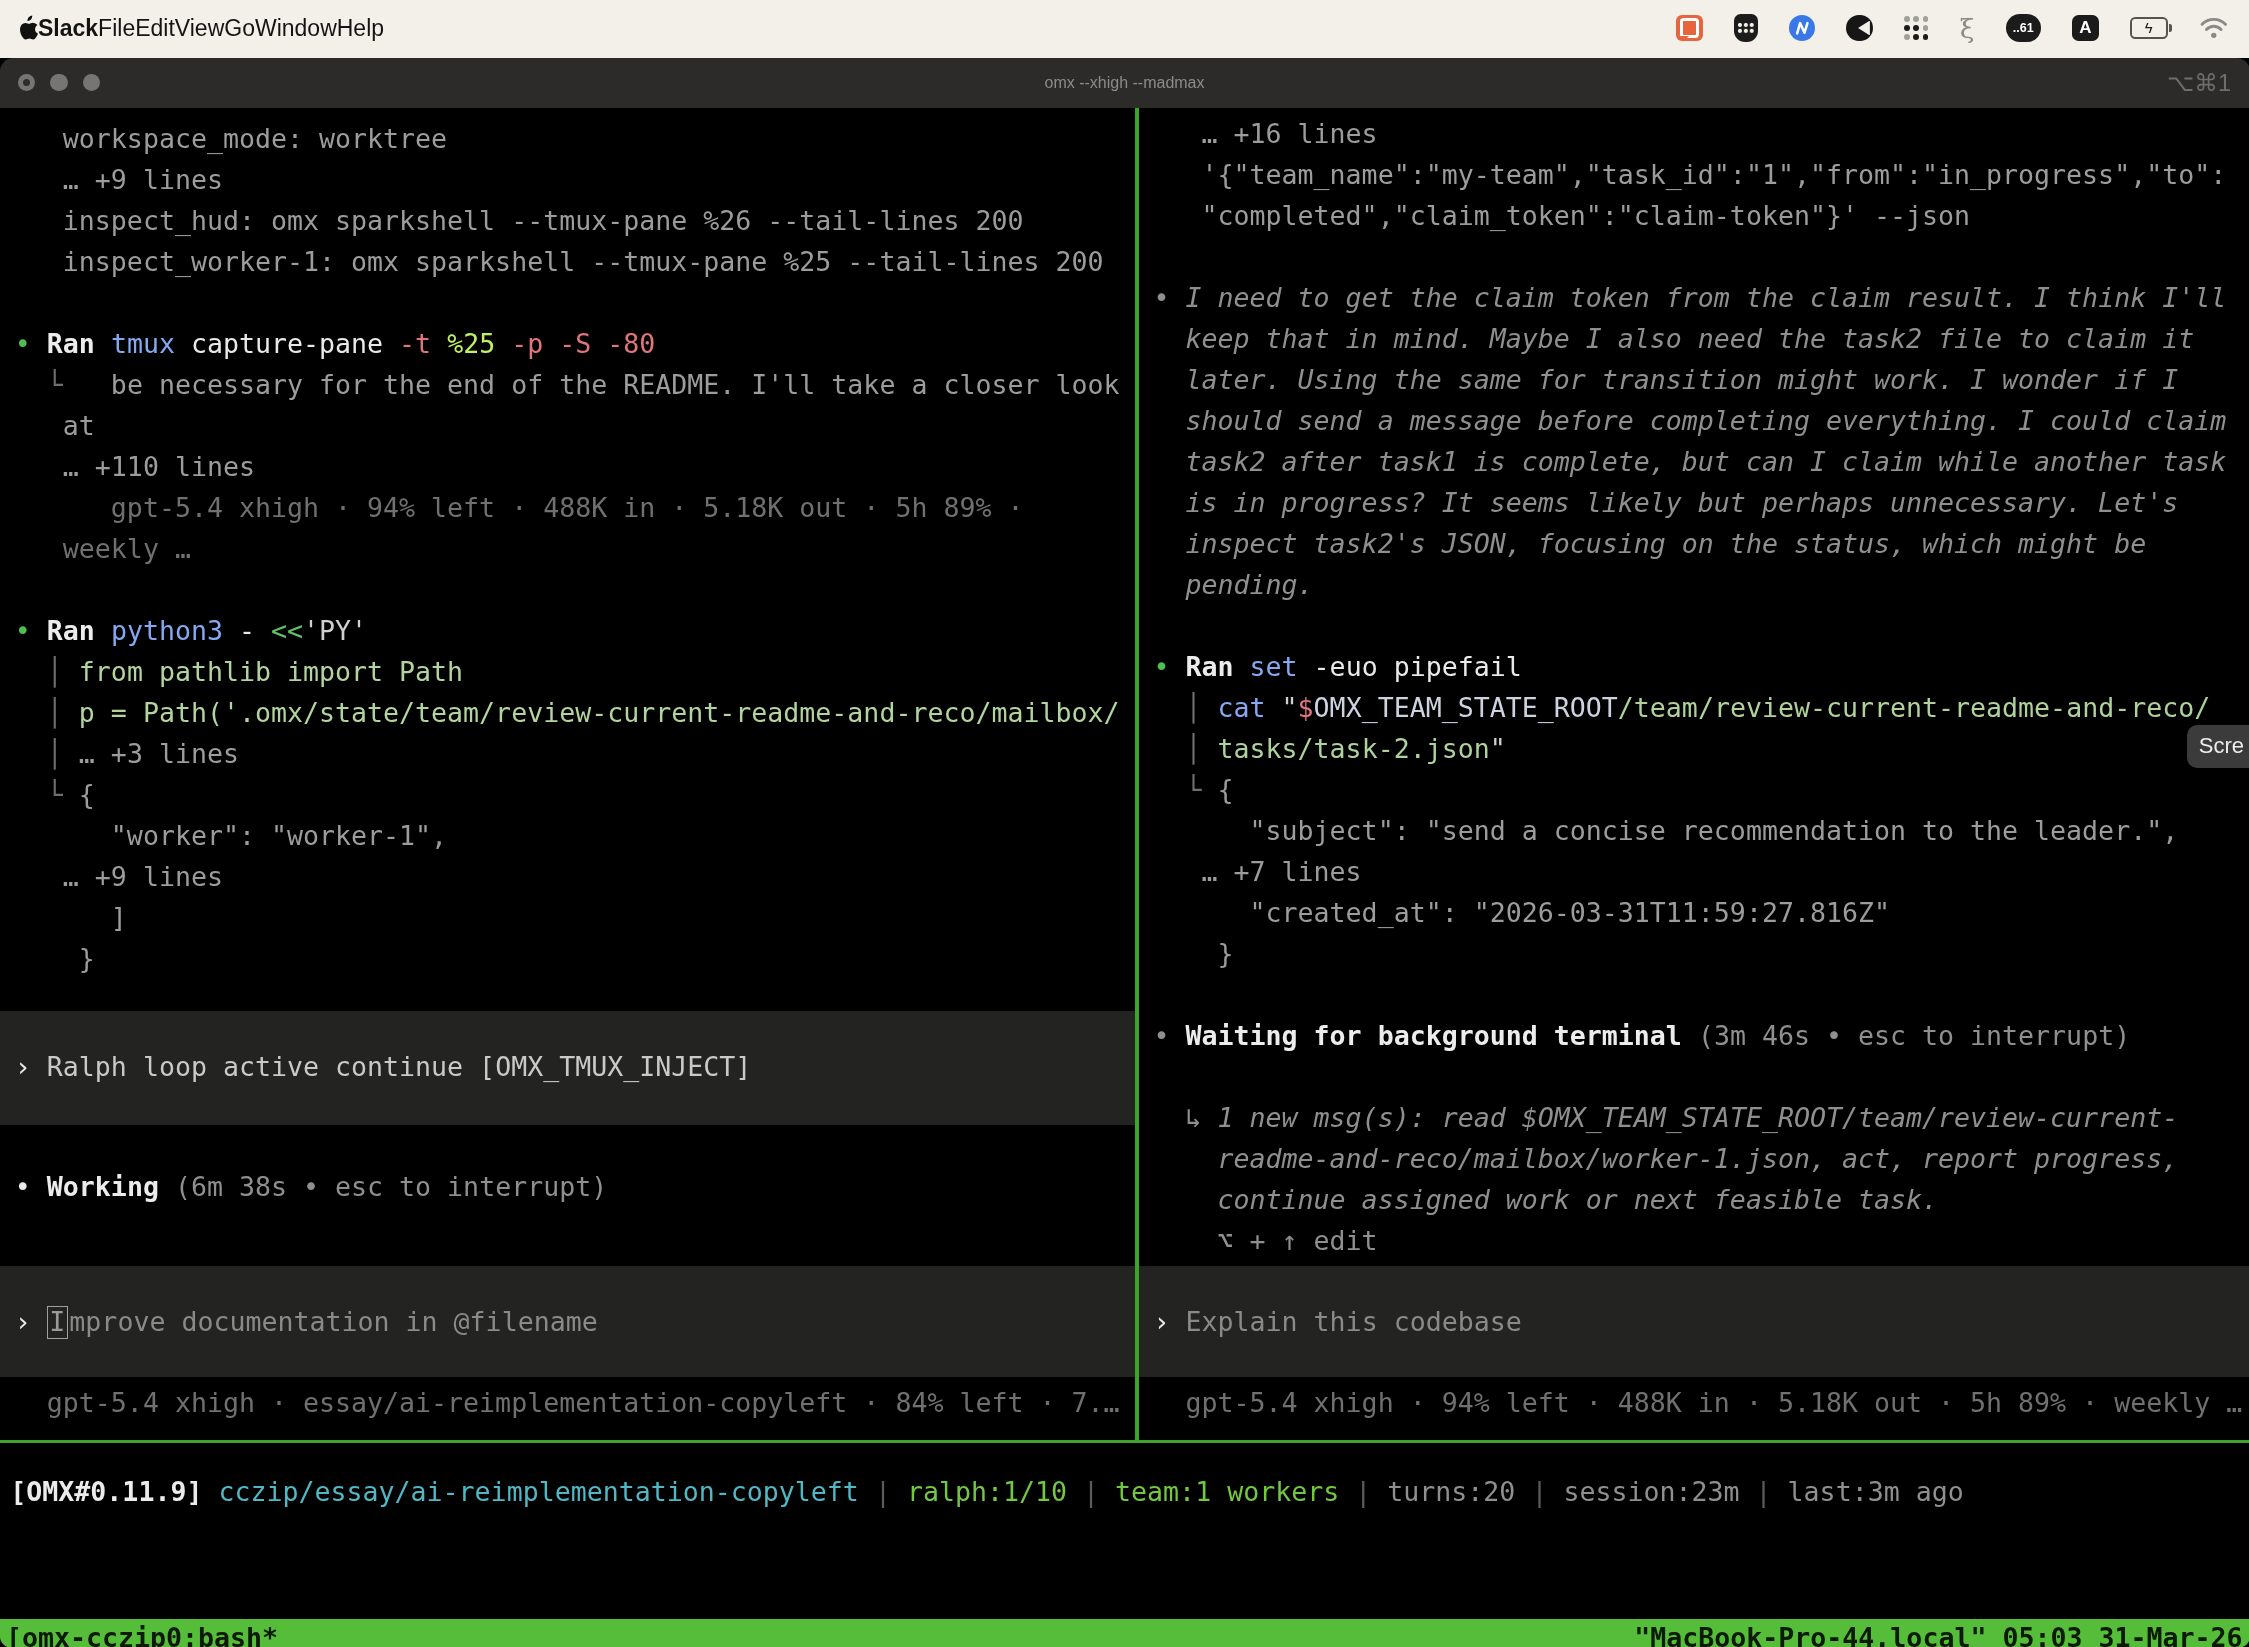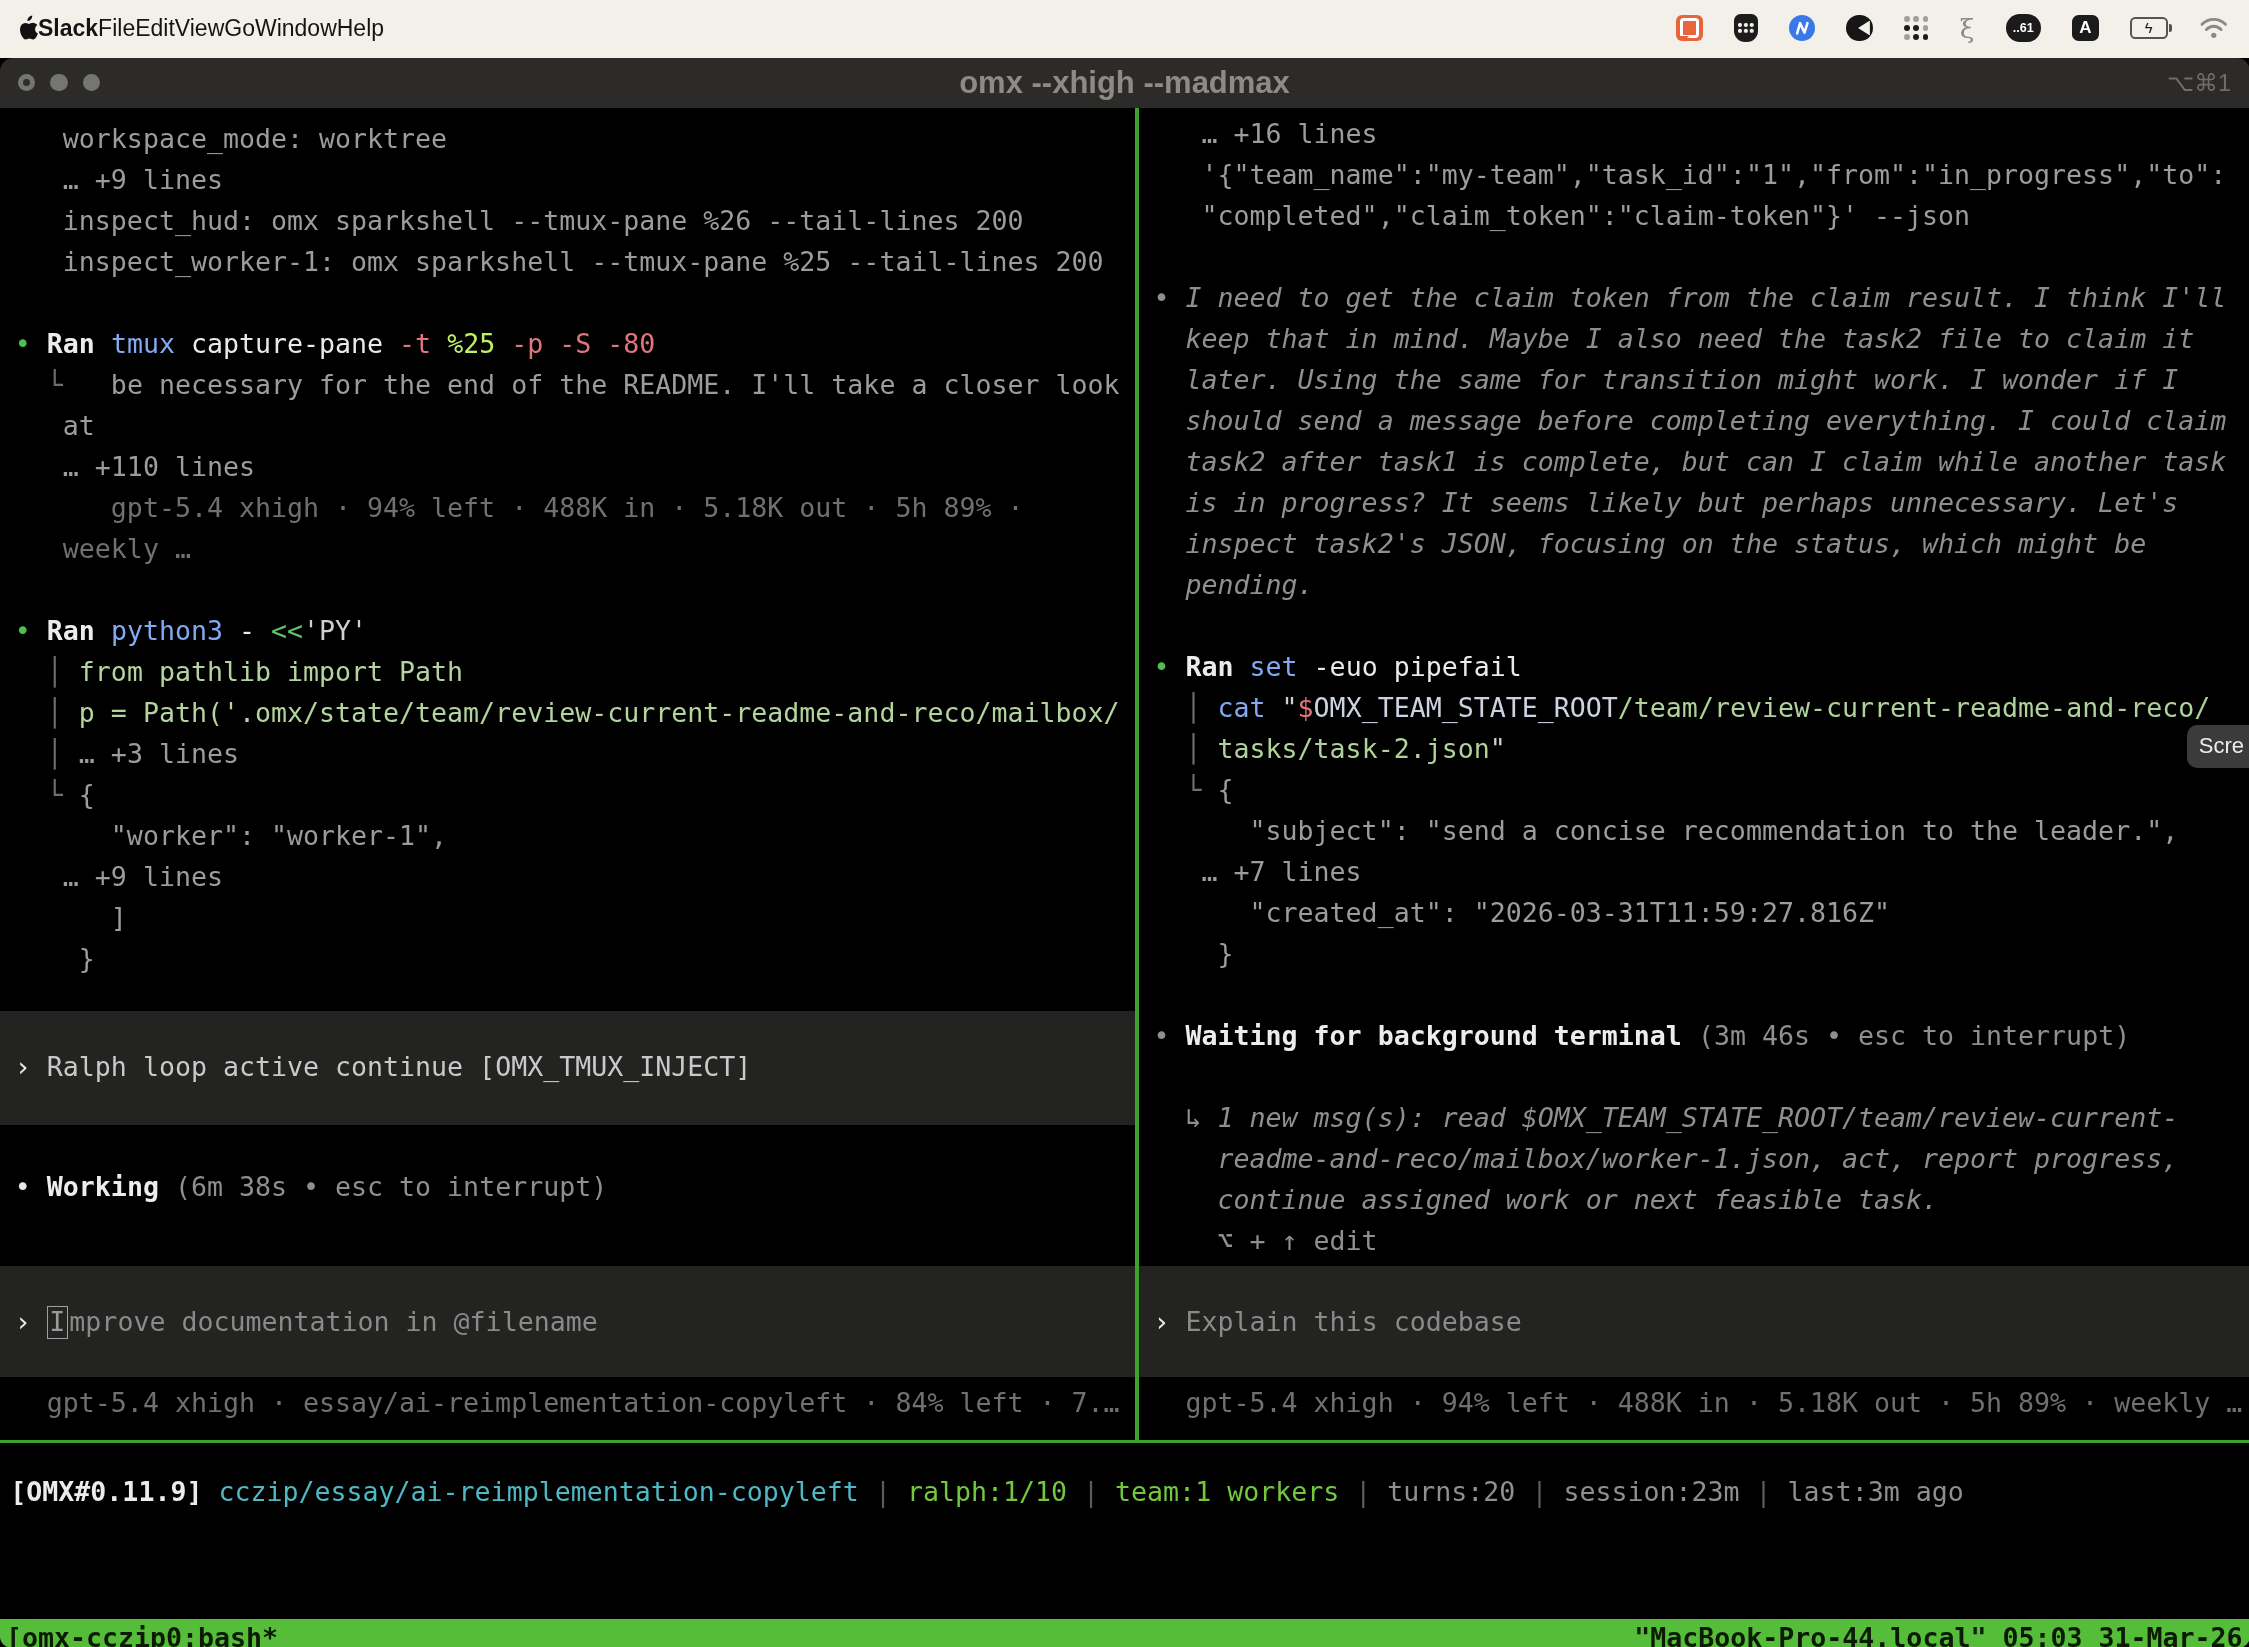--- a/index.html
+++ b/index.html
@@ -36,21 +36,21 @@
            display:flex;align-items:center;justify-content:center;}
   .ic-batt:after{content:"";position:absolute;right:-5.9px;width:3px;height:7.4px;background:#55554f;border-radius:0 2.2px 2.2px 0;}
   .ic-batt .bolt{font-size:14.8px;color:#1c1c1c;line-height:1;}
   
   .window{margin-top:1.5px;height:1590px;background:#000;border-radius:13.3px 13.3px 11.8px 11.8px;overflow:hidden;}
   .titlebar{height:50px;background:#2c2b29;position:relative;display:flex;align-items:center;}
   .lights{display:flex;gap:14.8px;padding-left:17.7px;z-index:2;}
   .light{width:17.7px;height:17.7px;border-radius:50%;background:#757571;display:flex;align-items:center;justify-content:center;}
   .light .dot{width:7.4px;height:7.4px;border-radius:50%;background:#2e2d2b;}
   .win-title{position:absolute;left:0;right:1px;text-align:center;font-family:"Liberation Sans",sans-serif;
-             font-weight:700;font-size:31px;color:#8d8b88;}
+             font-weight:400;font-size:16px;color:#8d8b88;}
   .win-shortcut{position:absolute;right:19px;font-family:"Liberation Sans",sans-serif;font-size:23.6px;color:#6f6d6a;}
   
   .term{display:flex;height:1332px;position:relative;}
   .pane{height:100%;display:flex;flex-direction:column;font-family:"DejaVu Sans Mono",monospace;font-size:26.6px;}
   .pane.left{width:1135px;}
   .divider{width:3.7px;background:#3da32c;}
   .pane.right{flex:1;}
   .pane-content{flex:1;overflow:hidden;padding-top:10.3px;}
   .pane.right .pane-content{padding-top:5.9px;text-decoration:underline;}
   .tl{line-height:41px;padding-left:14.8px;white-space:pre;color:#9c9c9c;}

